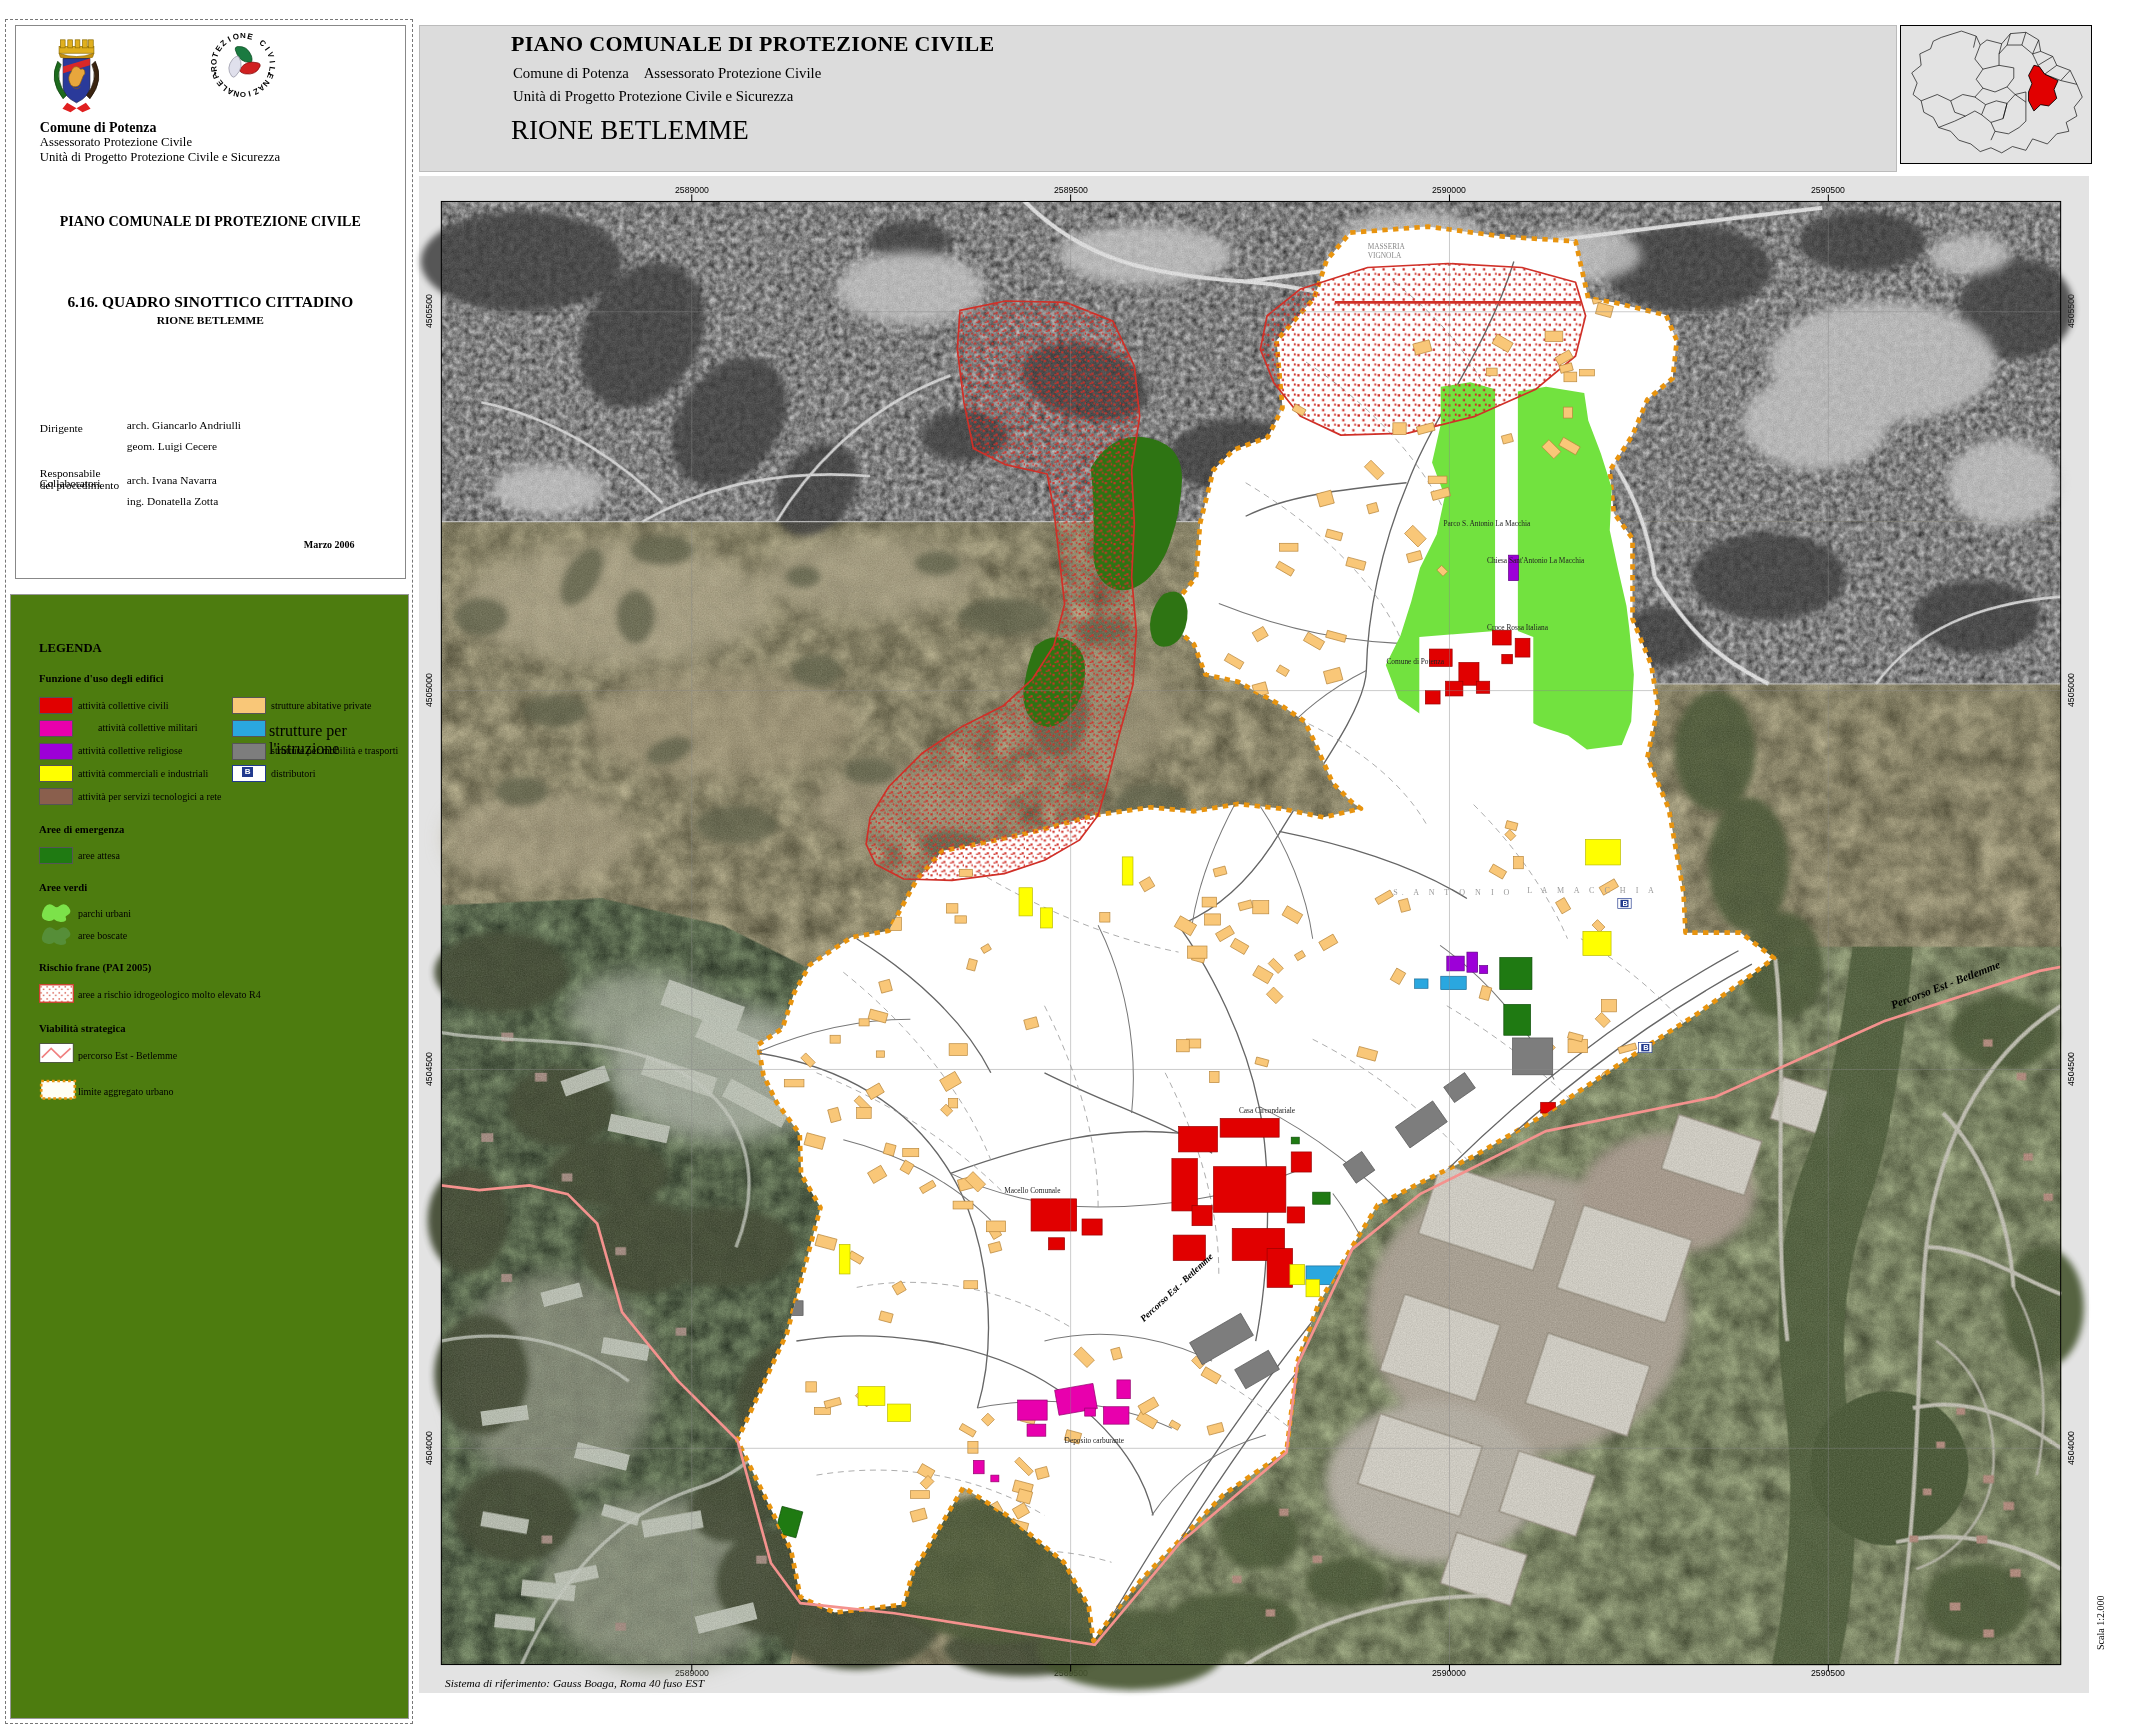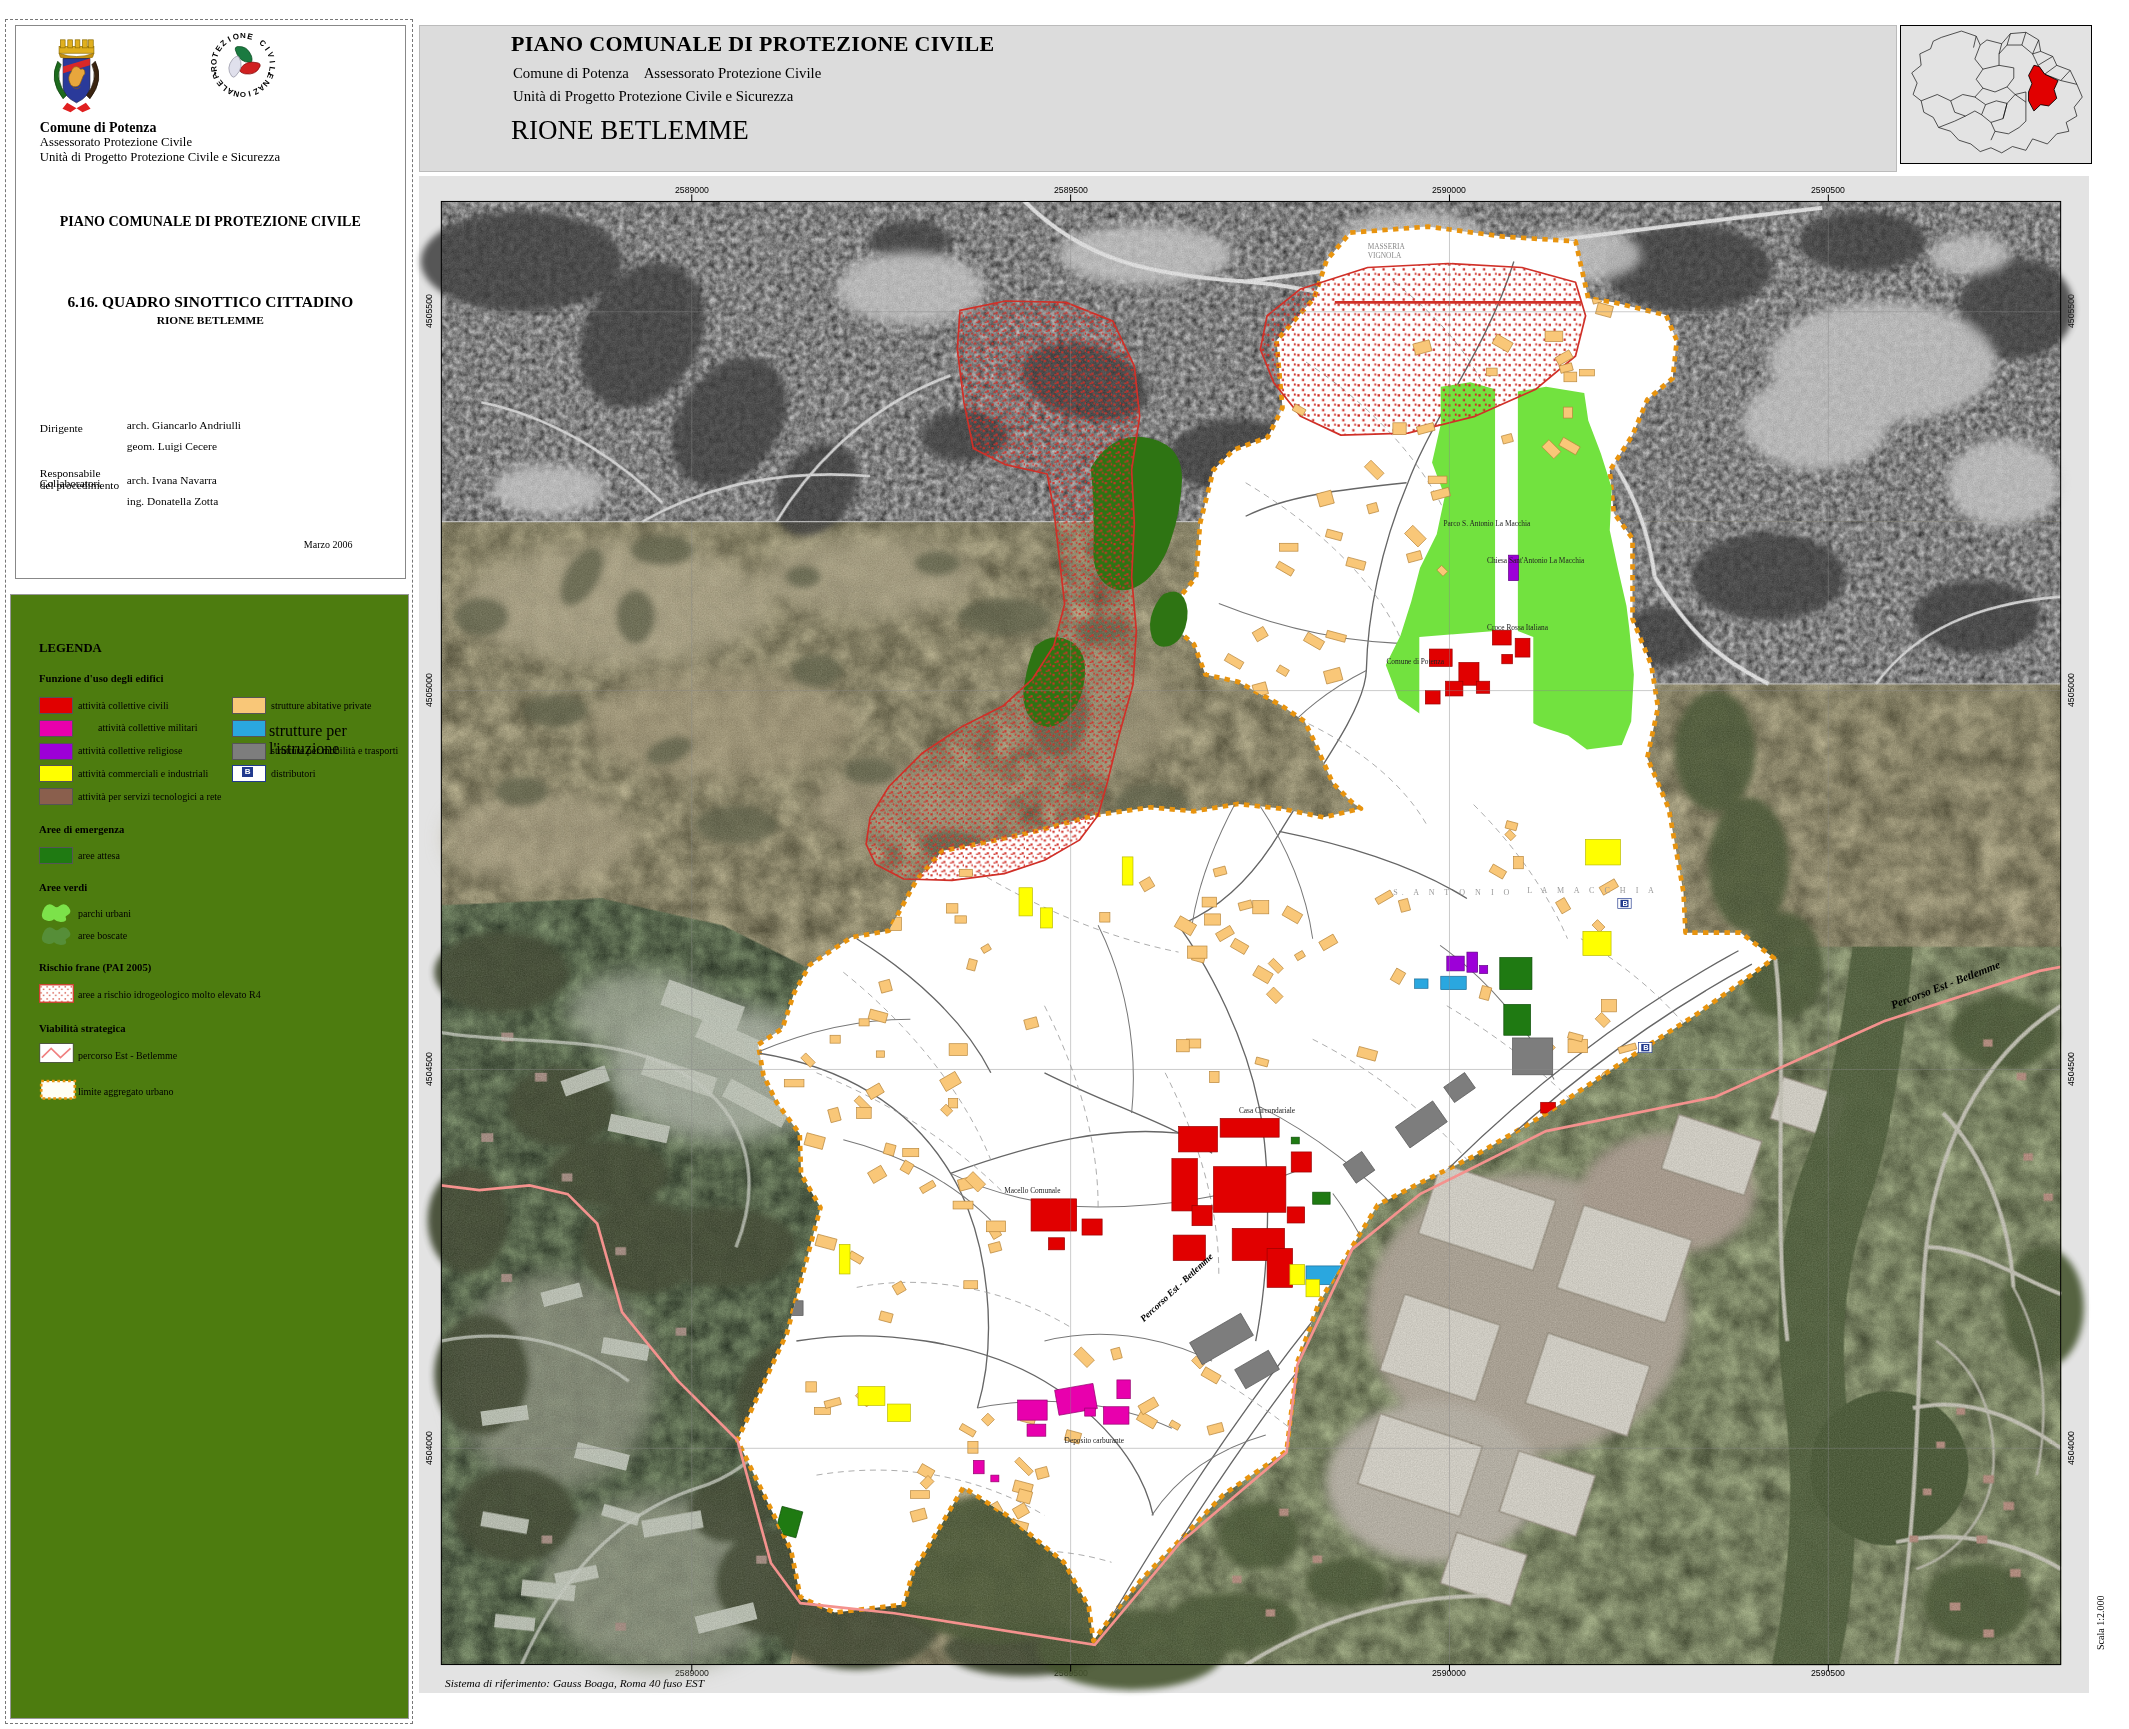--- a/index.html
+++ b/index.html
@@ -68,21 +68,21 @@
   <div class="abs" style="left:0;top:188px;width:389px;text-align:center;font-size:14px;font-weight:bold;">PIANO COMUNALE DI PROTEZIONE CIVILE</div>
   <div class="abs" style="left:0;top:267px;width:389px;text-align:center;font-size:15.4px;font-weight:bold;">6.16. QUADRO SINOTTICO CITTADINO</div>
   <div class="abs" style="left:0;top:288px;width:389px;text-align:center;font-size:11.4px;font-weight:bold;">RIONE BETLEMME</div>
   <div class="abs" style="left:24px;top:396px;font-size:11.4px;">Dirigente</div>
   <div class="abs" style="left:111px;top:393px;font-size:11.4px;">arch. Giancarlo Andriulli</div>
   <div class="abs" style="left:24px;top:417px;font-size:11.4px;margin-top:24px;">Responsabile<br>del procedimento</div>
   <div class="abs" style="left:111px;top:414px;font-size:11.4px;">geom. Luigi Cecere</div>
   <div class="abs" style="left:24px;top:451px;font-size:11.4px;">Collaboratori</div>
   <div class="abs" style="left:111px;top:448px;font-size:11.4px;">arch. Ivana Navarra</div>
   <div class="abs" style="left:111px;top:469px;font-size:11.4px;">ing. Donatella Zotta</div>
-  <div class="abs" style="left:288px;top:513px;font-size:10px;font-weight:normal;">Marzo 2006</div>
+  <div class="abs" style="left:288px;top:513px;font-size:10px;font-weight:bold;">Marzo 2006</div>
 </div>
 
 <div class="abs" style="left:10px;top:594px;width:397px;height:1123px;background:#4d7c0f;border:0.7px solid #999;">
   <div class="abs" style="left:28px;top:46px;font-size:12.7px;font-weight:bold;">LEGENDA</div>
   <div class="abs" style="left:28px;top:77px;font-size:10.7px;font-weight:bold;">Funzione d'uso degli edifici</div>
 
   <div class="abs" style="left:28px;top:102px;width:32px;height:14.8px;background:#e10000;border:0.7px solid #555;"></div>
   <div class="abs" style="left:67px;top:105px;font-size:10px;">attività collettive civili</div>
   <div class="abs" style="left:28px;top:125px;width:32px;height:14.8px;background:#e800ad;border:0.7px solid #555;"></div>
   <div class="abs" style="left:67px;top:127px;font-size:10px;margin-left:20px;">attività collettive militari</div>

